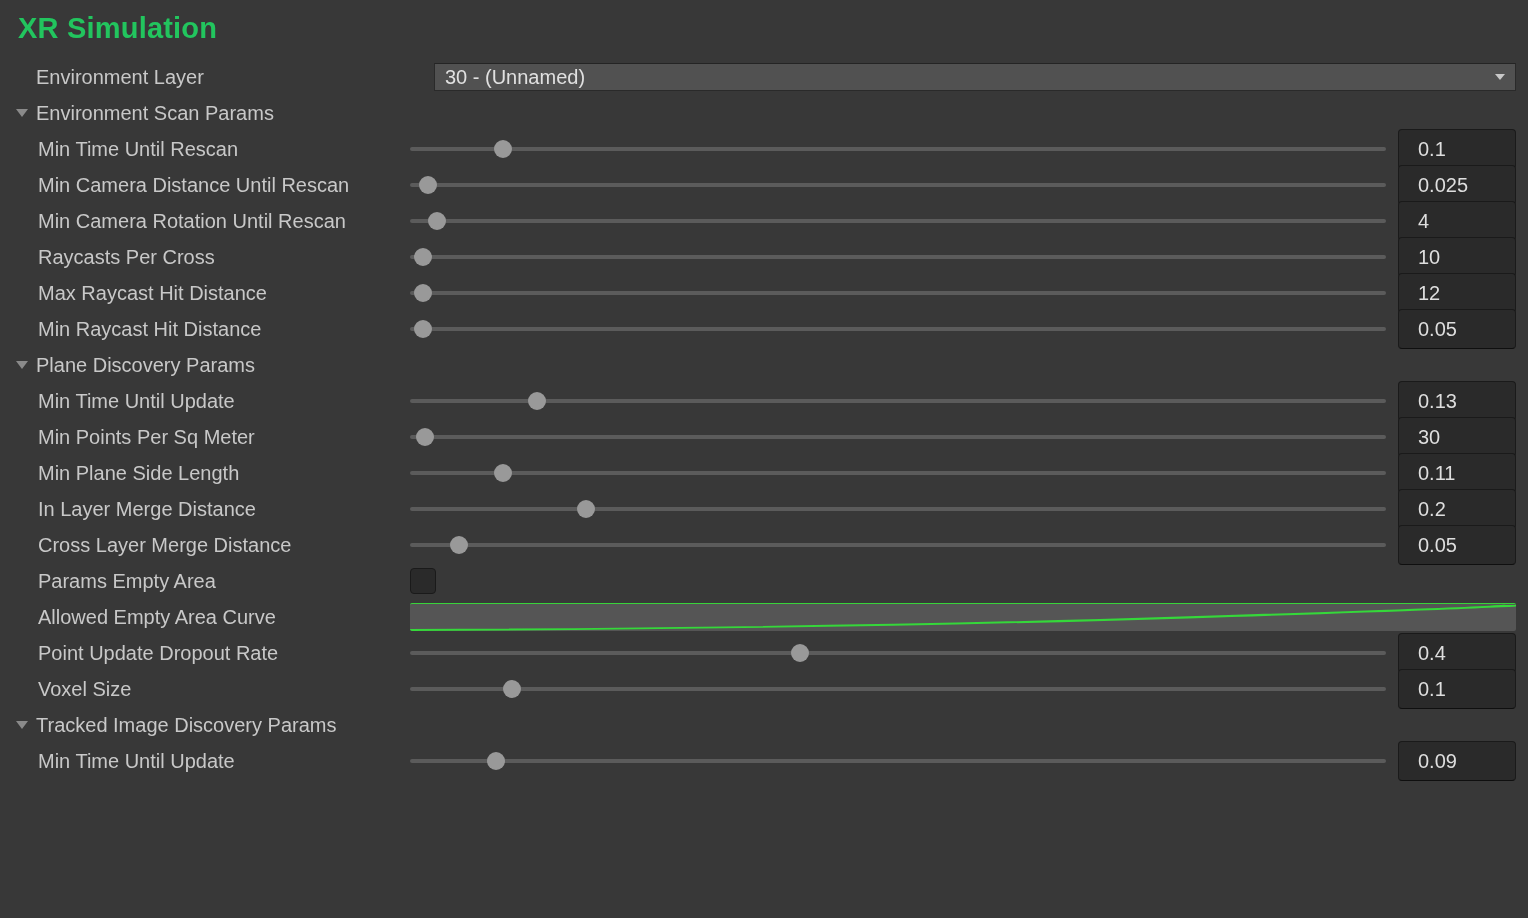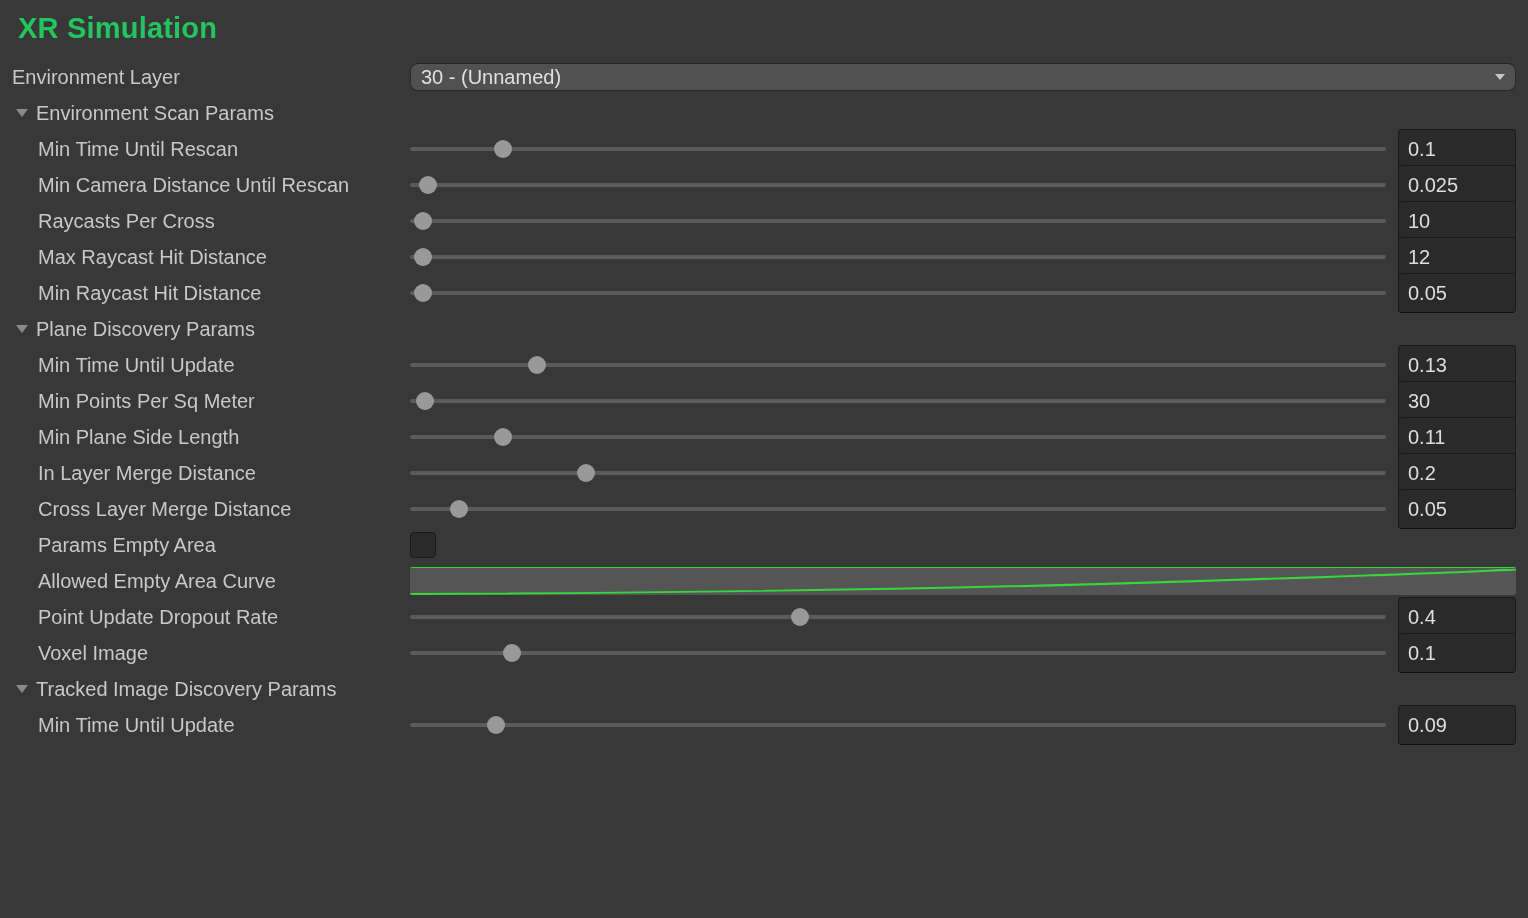--- a/index.html
+++ b/index.html
@@ -27,39 +27,39 @@
     height: 36px;
   }
   .row .label-col {
     flex: 0 0 398px;
     display: flex;
     align-items: center;
     font-size: 20px;
     color: #c8c8c8;
     white-space: nowrap;
   }
-  .row .label-col.top-level { padding-left: 0; }
+  .row .label-col.top-level { padding-left: 0; margin-left: 24px; }
   .row .label-col.foldout { padding-left: 4px; text-align: right; }
   .row .label-col.child { padding-left: 26px; }
   .row .control-col {
     flex: 1 1 auto;
     display: flex;
     align-items: center;
     gap: 12px;
     padding-right: 0;
   }
 
   
   .dropdown {
     flex: 1 1 auto;
     height: 28px;
     background: #515151;
     border: 1px solid #2a2a2a;
     border-top-color: #242424;
-    border-radius: 8px;
+    border-radius: 0;
     display: flex;
     align-items: center;
     padding: 0 10px;
     font-size: 20px;
     color: #e0e0e0;
     position: relative;
     cursor: default;
   }
   .dropdown .dd-text { flex: 1 1 auto; }
   .dropdown .dd-caret {
@@ -104,21 +104,21 @@
   
   .num-field {
     flex: 0 0 118px;
     height: 40px;
     background: #2a2a2a;
     border: 1px solid #1a1a1a;
     border-bottom-color: #0f0f0f;
     border-radius: 4px;
     color: #dedede;
     font-size: 20px;
-    padding: 0 9px;
+    padding: 0 19px;
     display: flex;
     align-items: center;
   }
 
   
   .checkbox {
     width: 26px; height: 26px;
     background: #2a2a2a;
     border: 1px solid #1a1a1a;
     border-radius: 4px;
@@ -181,20 +181,30 @@
     <div class="label-col child">Min Camera Distance Until Rescan</div>
     <div class="control-col">
       <div class="slider">
           <div class="track"></div>
           <div class="thumb" style="left: 1.8%;"></div>
         </div>
       <div class="num-field">0.025</div>
     </div>
   </div>
 
+  <div class="row">
+    <div class="label-col child">Min Camera Rotation Until Rescan</div>
+    <div class="control-col">
+      <div class="slider">
+          <div class="track"></div>
+          <div class="thumb" style="left: 2.8%;"></div>
+        </div>
+      <div class="num-field">4</div>
+    </div>
+  </div>
 
   <div class="row">
     <div class="label-col child">Raycasts Per Cross</div>
     <div class="control-col">
       <div class="slider">
           <div class="track"></div>
           <div class="thumb" style="left: 1.3%;"></div>
         </div>
       <div class="num-field">10</div>
     </div>
@@ -308,21 +318,21 @@
       <div class="slider">
           <div class="track"></div>
           <div class="thumb" style="left: 40%;"></div>
         </div>
       <div class="num-field">0.4</div>
     </div>
   </div>
 
 
   <div class="row">
-    <div class="label-col child">Voxel Image</div>
+    <div class="label-col child">Voxel Size</div>
     <div class="control-col">
       <div class="slider">
           <div class="track"></div>
           <div class="thumb" style="left: 10.5%;"></div>
         </div>
       <div class="num-field">0.1</div>
     </div>
   </div>
 
   <div class="row">

